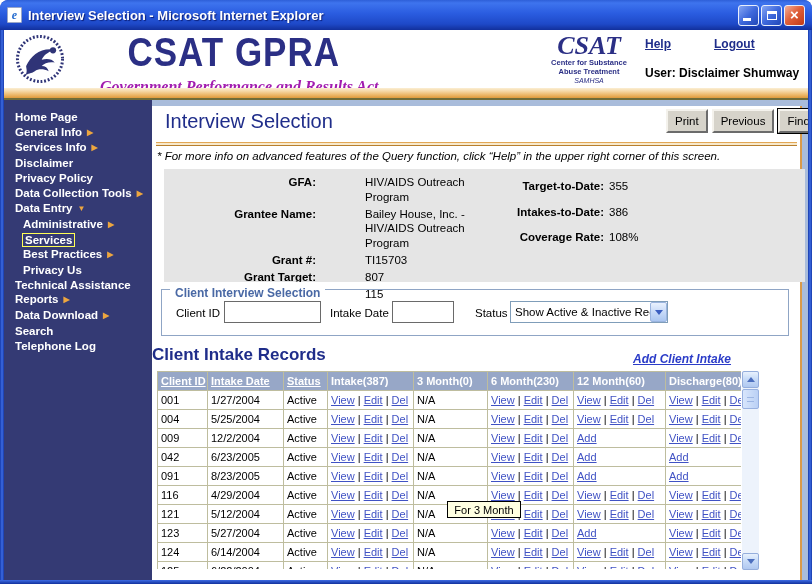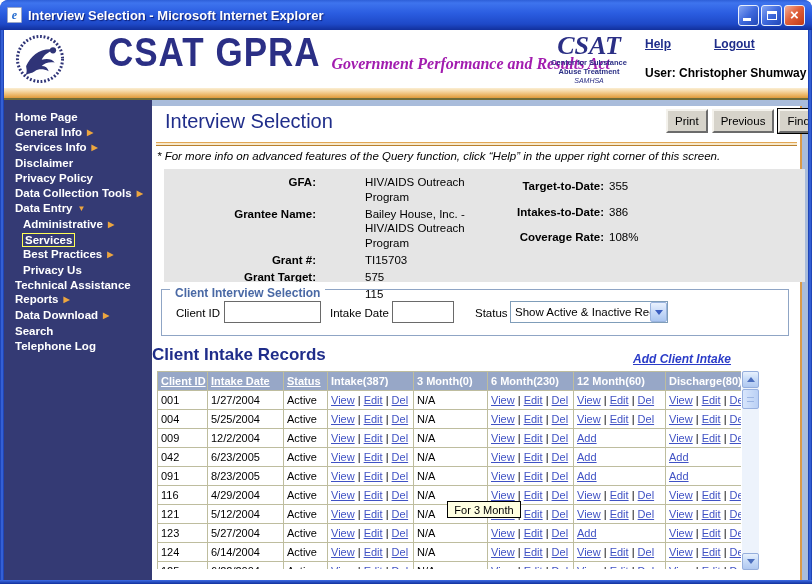--- a/index.html
+++ b/index.html
@@ -27,21 +27,21 @@
   
   .frame-l,.frame-r,.frame-b { position:absolute; background:linear-gradient(90deg,#1538A8,#3E6CE4,#1538A8); }
   .frame-l { left:0; top:30px; width:4px; height:554px; }
   .frame-r { right:0; top:30px; width:4px; height:554px; }
   .frame-b { left:0; bottom:0; width:812px; height:4px; background:linear-gradient(180deg,#3E6CE4,#12309C); }
   
   .app { position:absolute; left:4px; top:30px; width:804px; height:550px; background:#fff; overflow:hidden; }
   
   .header { position:absolute; left:0; top:0; width:804px; height:58px; background:#fff; }
   .hhs-logo { position:absolute; left:10px; top:1px; width:52px; height:56px; }
-  .brand { position:absolute; left:104px; top:4px; display:flex; align-items:flex-end; }
+  .brand { position:absolute; left:85px; top:4px; display:flex; align-items:center;flex-direction:column; }
   .brand-main { font-size:35px; font-weight:bold; color:#2B2F85; letter-spacing:1px;
     transform:scaleY(1.18); transform-origin:bottom; line-height:44px; white-space:nowrap; }
   .brand-tag { font-family:"Liberation Serif",serif; font-style:italic; font-weight:bold;
     font-size:16px; color:#a21caf; margin-left:11px; margin-bottom:5px; white-space:nowrap; }
   .csat-logo { position:absolute; left:534px; top:3px; width:102px; text-align:center; color:#2B2F85; }
   .csat-title { font-family:"Liberation Serif",serif; font-style:italic; font-weight:bold;
     font-size:26px; line-height:25px; }
   .csat-small { font-size:7.5px; font-weight:bold; line-height:9px; }
   .csat-samhsa { font-size:7px; font-style:italic; line-height:9px; }
   .hdr-links { position:absolute; left:641px; top:7px; width:150px; display:flex; }
@@ -174,21 +174,21 @@
         <div class="csat-title">CSAT</div>
         <div class="csat-small">Center for Substance</div>
         <div class="csat-small">Abuse Treatment</div>
         <div class="csat-samhsa">SAMHSA</div>
       </div>
       <div class="hdr-links">
         <span class="hdr-link">Help</span>
         <span class="hdr-link">Logout</span>
       </div>
       <div class="user-line">
-        <span>User:</span> <span>Christopher Shumway</span>
+        <span>User:</span> <span>Disclaimer Shumway</span>
       </div>
     </div>
 
     <div class="divider"></div>
     <div class="bluestrip"></div>
 
     <div class="sidebar">
         <div class="sb-item"><span>Home Page</span></div>
         <div class="sb-item"><span>General Info</span><span class="arrow">▶</span></div>
         <div class="sb-item"><span>Services Info</span><span class="arrow">▶</span></div>
@@ -227,21 +227,21 @@
             <div class="sum-row">
               <span class="lbl">Grantee Name:</span>
               <span class="val">Bailey House, Inc. - HIV/AIDS Outreach Program</span>
             </div>
             <div class="sum-row">
               <span class="lbl">Grant #:</span>
               <span class="val">TI15703</span>
             </div>
             <div class="sum-row">
               <span class="lbl">Grant Target:</span>
-              <span class="val">575</span>
+              <span class="val">807</span>
             </div>
             <div class="sum-row">
               <span class="lbl">Annual Target:</span>
               <span class="val">115</span>
             </div>
           </div>
         <div class="sum-right">
             <div class="sum-row">
               <span class="lbl">Target-to-Date:</span>
               <span class="val">355</span>

